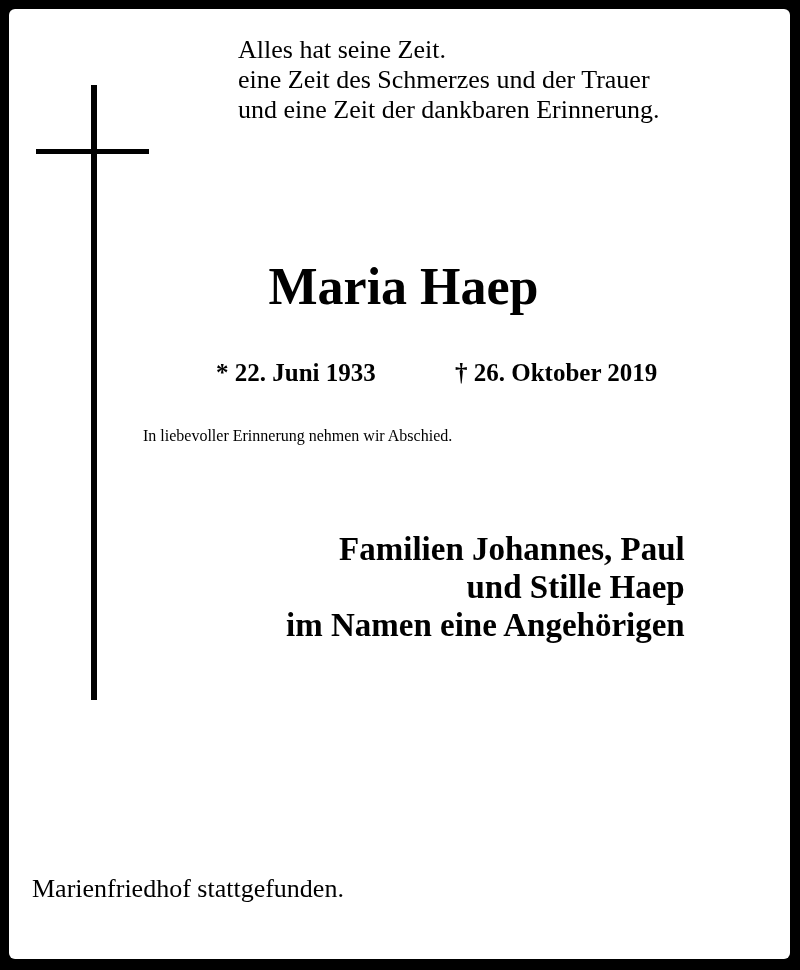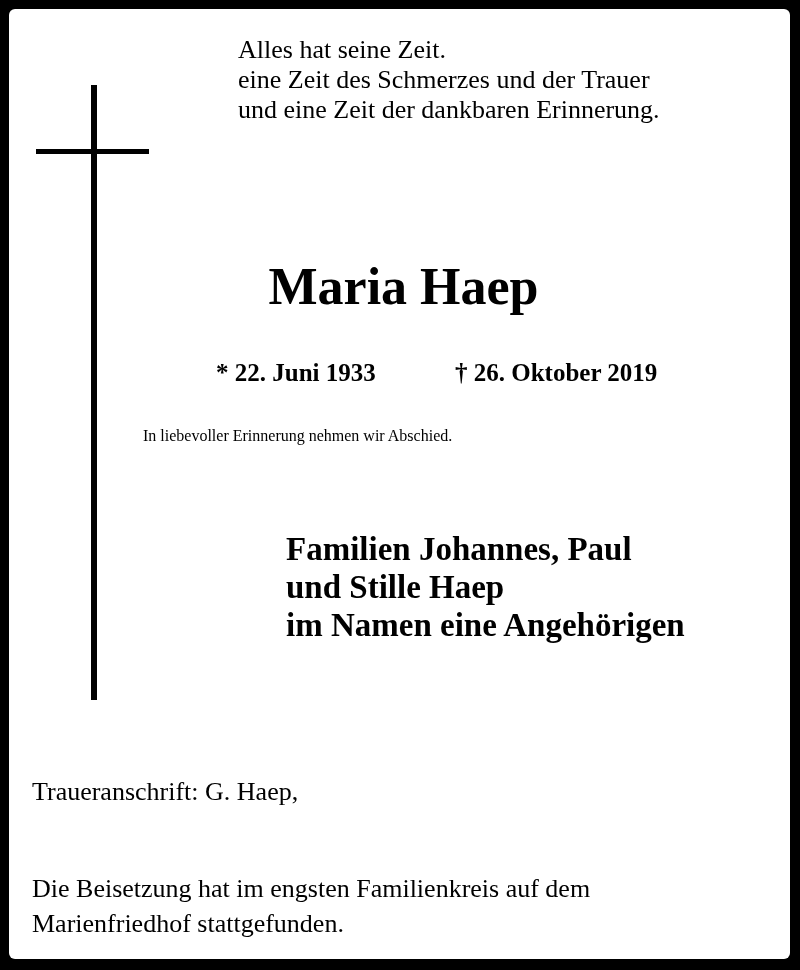--- a/index.html
+++ b/index.html
@@ -9,21 +9,21 @@
   .cross-v { position:absolute; left:82px; top:76px; width:6px; height:615px; background:#000; }
   .cross-h { position:absolute; left:27px; top:140px; width:113px; height:5px; background:#000; }
   .poem { position:absolute; left:229px; top:26px; font-size:26px; line-height:30px; margin:0; }
   .poem div { white-space:nowrap; }
   .name { position:absolute; left:0; width:727px; top:248px; text-align:center; font-size:52px; font-weight:bold; line-height:60px; padding-left:62px; box-sizing:border-box; }
   .dates { position:absolute; top:322px; font-size:25px; font-weight:bold; white-space:nowrap;margin-top:28px; }
   .born { left:207px; }
   .died { left:446px; }
   .farewell { position:absolute; left:134px; top:418px; font-size:16px; white-space:nowrap; }
   .family { position:absolute; left:277px; top:521px; font-size:33px; font-weight:bold; line-height:38px; }
-  .family div { white-space:nowrap; }
+  .family div { white-space:nowrap;text-align:right; }
   .address { position:absolute; left:23px; top:765px; font-size:26px; line-height:35px; }
   .burial { position:absolute; left:23px; top:862px; font-size:26px; line-height:35px; }
   .address div, .burial div { white-space:nowrap; }
 </style>
 </head>
 <body>
 
 <div class="card serif">
   <div class="cross-v"></div>
   <div class="cross-h"></div>
@@ -40,20 +40,18 @@
 
   <div class="farewell">In liebevoller Erinnerung nehmen wir Abschied.</div>
 
   <div class="family">
     <div>Familien Johannes, Paul</div>
     <div>und Stille Haep</div>
     <div>im Namen eine Angehörigen</div>
   </div>
 
   <div class="address">
-    <div>Traueranschrift: G. Haep,</div>
   </div>
 
   <div class="burial">
-    <div>Die Beisetzung hat im engsten Familienkreis auf dem</div>
     <div>Marienfriedhof stattgefunden.</div>
   </div>
 </div>
 
 </body></html>

